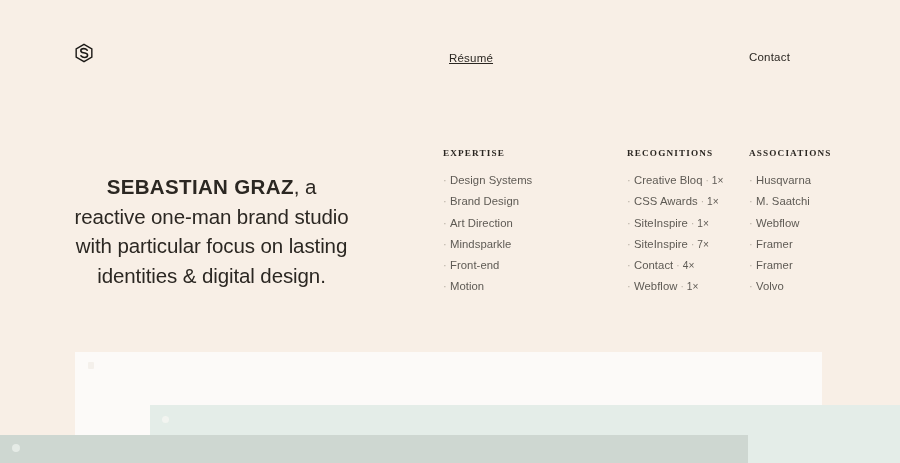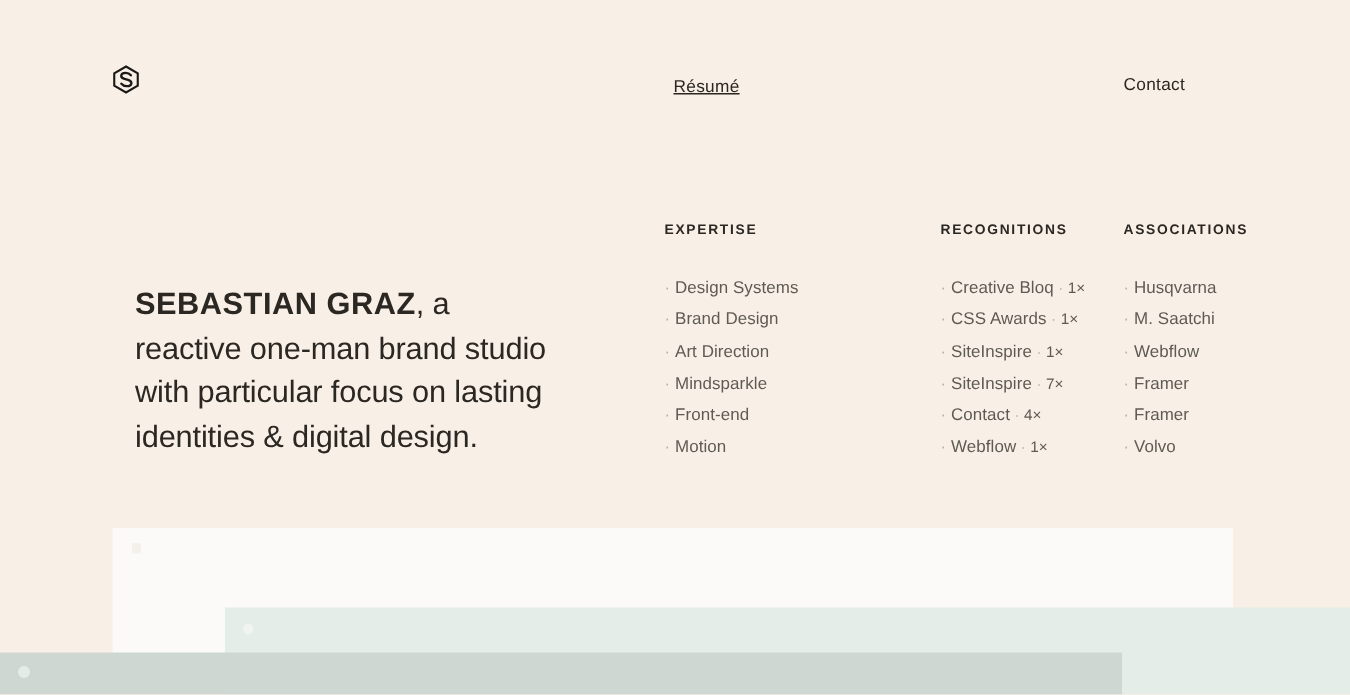--- a/index.html
+++ b/index.html
@@ -43,49 +43,51 @@
   }
   .nav-resume { left: 449px; top: 52px; text-decoration: underline; }
   .nav-contact { left: 749px; top: 51px; }
 
   
   .headline {
     position: absolute;
     left: 74px;
     top: 172px;
     width: 275px;
-    margin: 16px;
+    margin: 0;
     font-size: 20.5px;
     line-height: 29.5px;
     font-weight: 500;
     color: #2B2722;
     letter-spacing: -0.1px;
+    text-align: center;
   }
   .headline .name {
     font-weight: 600;
     letter-spacing: 0.35px;
   }
 
   
   .col {
     position: absolute;
     top: 148px;
   }
   .col-expertise     { left: 443px; }
   .col-recognitions  { left: 627px; }
   .col-associations  { left: 749px; }
 
   .col-title {
-    margin: 0 0 28px 0;
+    margin: 0 0 16px 0;
     font-size: 9.2px;
     font-weight: 700;
     letter-spacing: 1.15px;
     color: #2B2722;
     text-transform: uppercase;
     white-space: nowrap;
+    font-family: Liberation Serif, serif;
   }
   .col-list {
     list-style: none;
     margin: 0;
     padding: 0;
   }
   .col-list li {
     display: flex;
     align-items: baseline;
     height: 21.3px;

